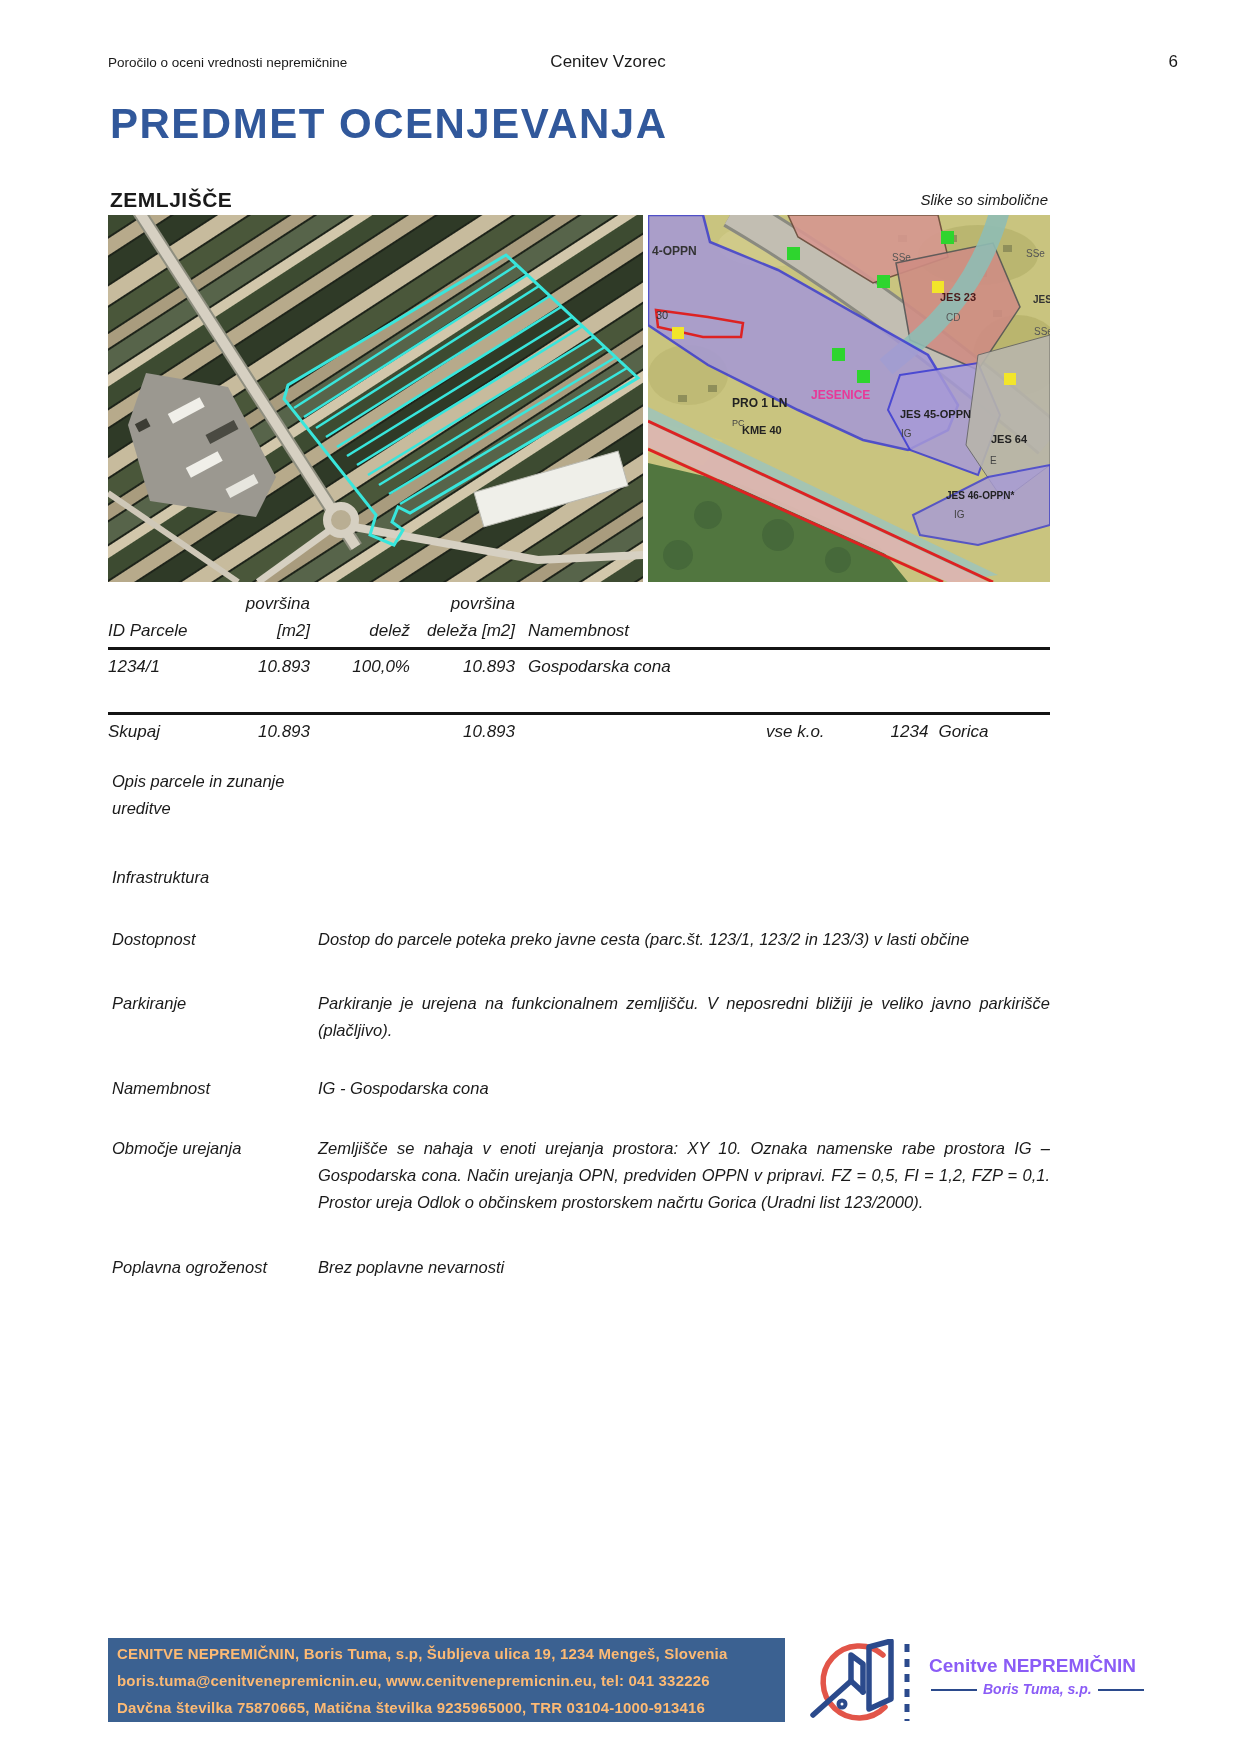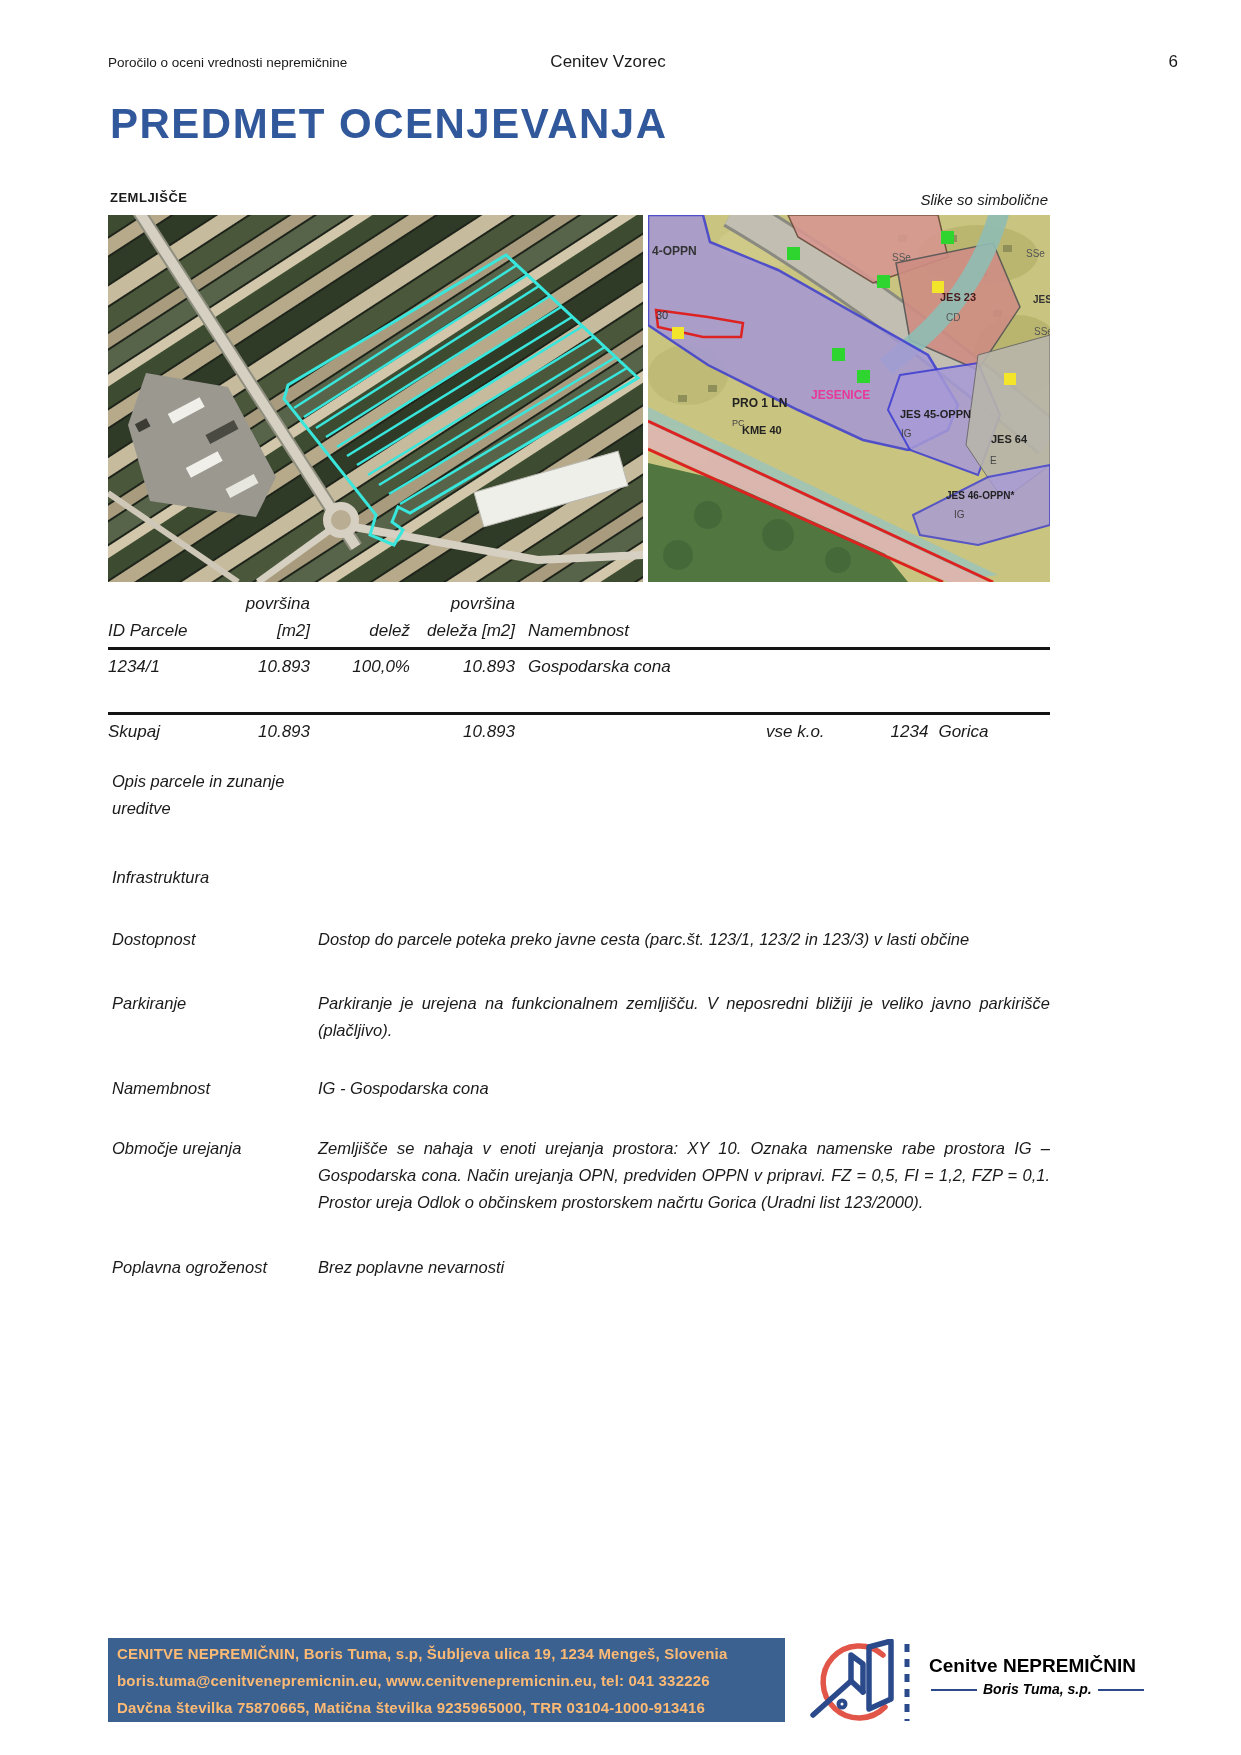--- a/index.html
+++ b/index.html
@@ -11,21 +11,21 @@
   .hdr-left{position:absolute;left:0;top:3px;}
   .hdr-center{position:absolute;left:0;right:70px;text-align:center;top:0;font-size:17px;}
   .hdr-right{position:absolute;right:0;top:0;font-size:17px;}
 
   
   .doc-title{position:absolute;left:110px;top:100px;margin:0;font-size:42px;font-weight:bold;
              color:#31589B;letter-spacing:1.5px;}
 
   
   .sec-row{position:absolute;left:110px;top:188px;width:938px;}
-  .sec-title{font-size:13px;font-weight:bold;letter-spacing:.5px;}
+  .sec-title{font-size:21px;font-weight:bold;letter-spacing:.5px;}
   .sec-note{position:absolute;right:0;top:3px;font-size:15px;font-style:italic;}
 
   .img-wrap{position:absolute;top:215px;}
   .img-left{left:108px;}
   .img-right{left:648px;}
   svg{display:block;}
 
   
   .tbl{position:absolute;left:108px;top:590px;width:942px;font-style:italic;font-size:17px;}
   .trow{display:flex;line-height:27px;}
@@ -47,21 +47,21 @@
   .detail-row{display:flex;margin-bottom:36px;}
   .d-label{width:206px;flex:0 0 206px;}
   .d-text{flex:1;text-align:justify;}
 
   
   .footer-bar{position:absolute;left:108px;top:1638px;width:677px;height:84px;background:#3B6191;
               color:#fdba74;font-weight:bold;font-size:15px;line-height:27px;padding:2px 0 0 9px;
               box-sizing:border-box;letter-spacing:.2px;}
   .footer-logo{position:absolute;left:795px;top:1639px;width:345px;height:86px;}
   .logo-draw{position:absolute;left:0;top:0;}
-  .logo-text{position:absolute;left:130px;top:16px;width:215px;text-align:center;color:#000000;}
+  .logo-text{position:absolute;left:130px;top:16px;width:215px;text-align:center;color:#8b5cf6;}
   .logo-name{font-size:19px;font-weight:bold;white-space:nowrap;}
   .logo-sub{margin-top:4px;font-size:14px;font-style:italic;font-weight:bold;white-space:nowrap;}
   .dl{display:inline-block;width:46px;height:0;border-top:2px solid #2b4a8c;vertical-align:middle;margin:0 6px;}
 
   text{font-family:"Liberation Sans","DejaVu Sans",sans-serif;}
 </style>
 </head>
 <body>
 
 <div class="page">

